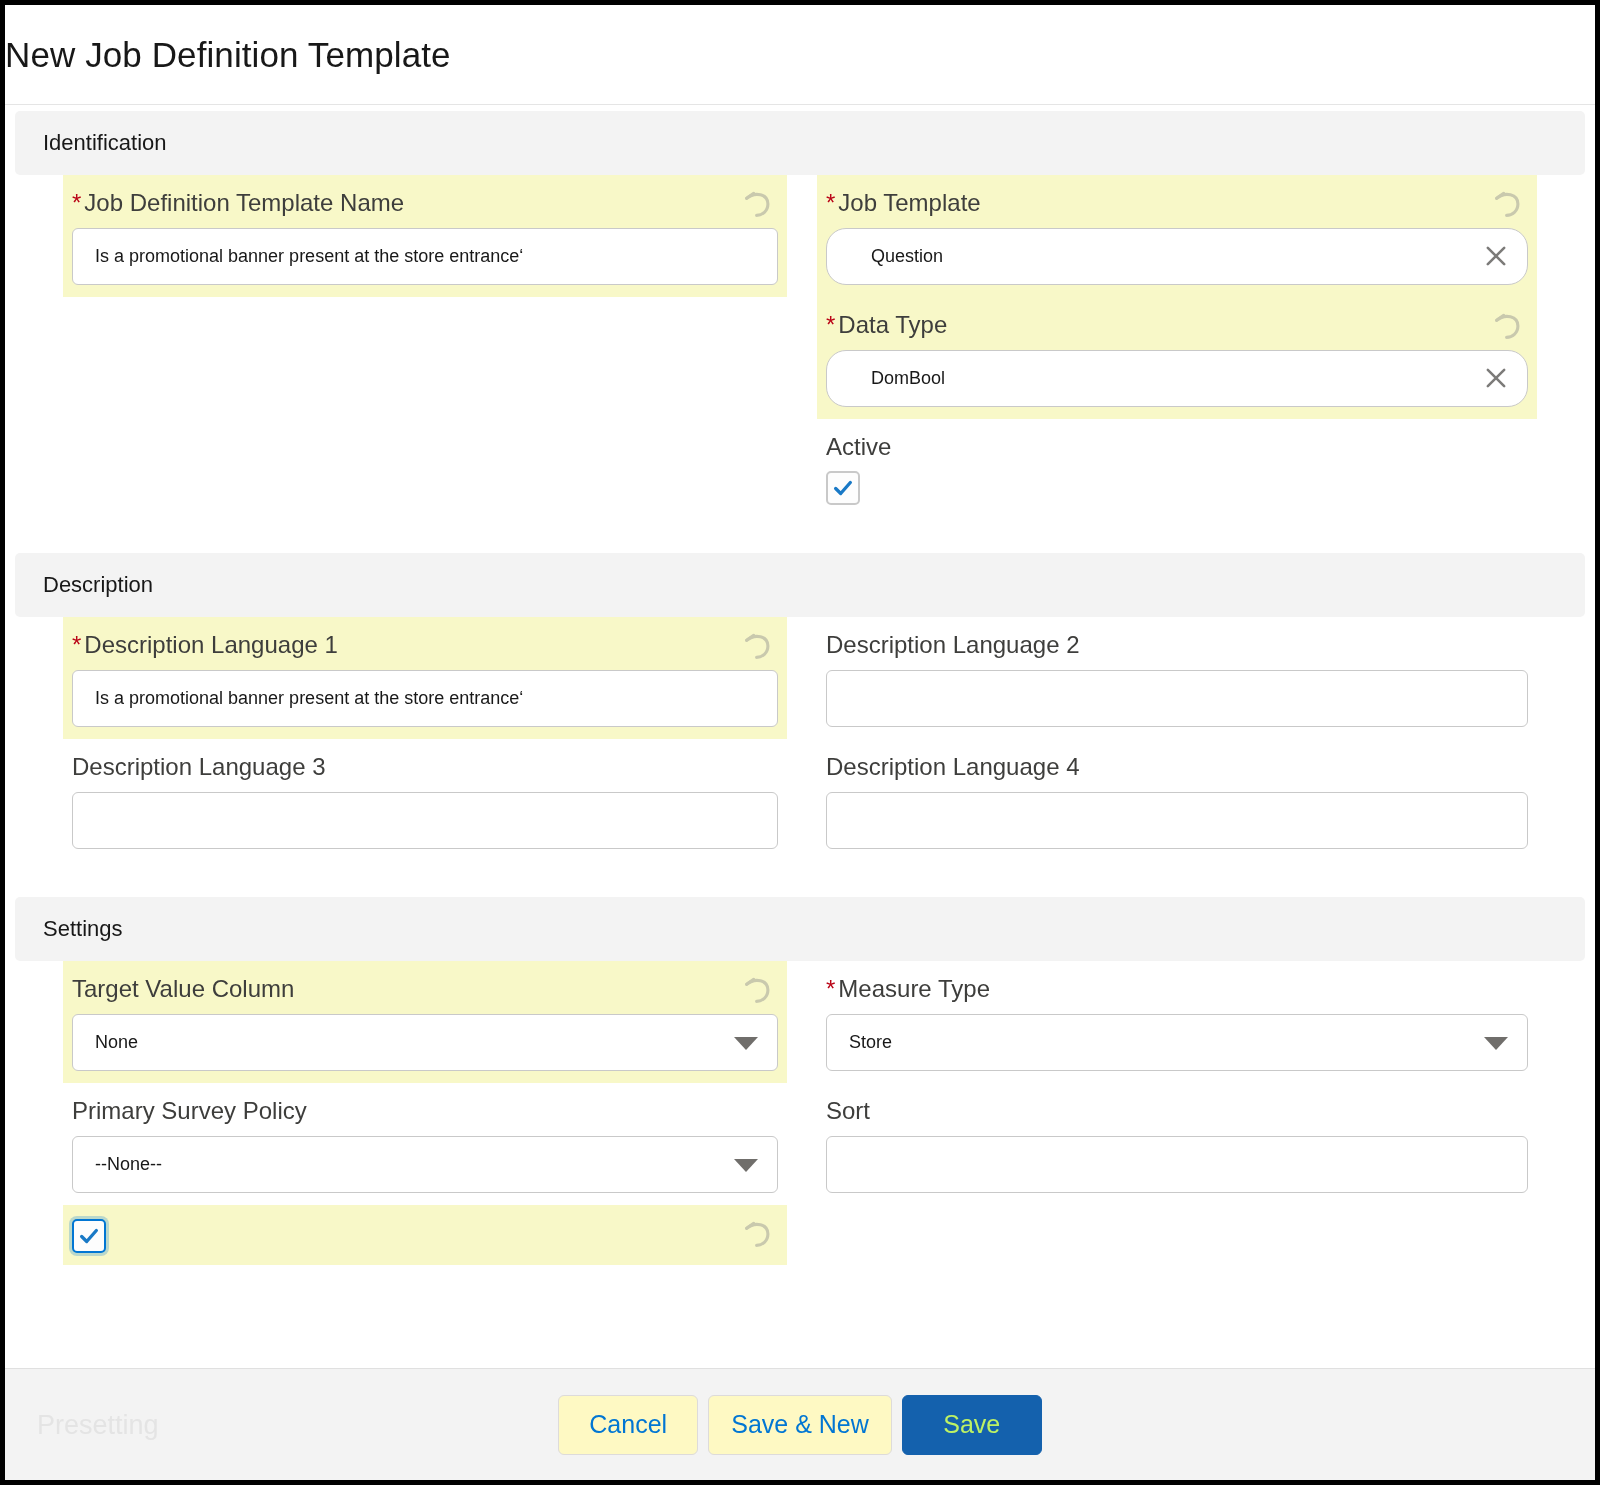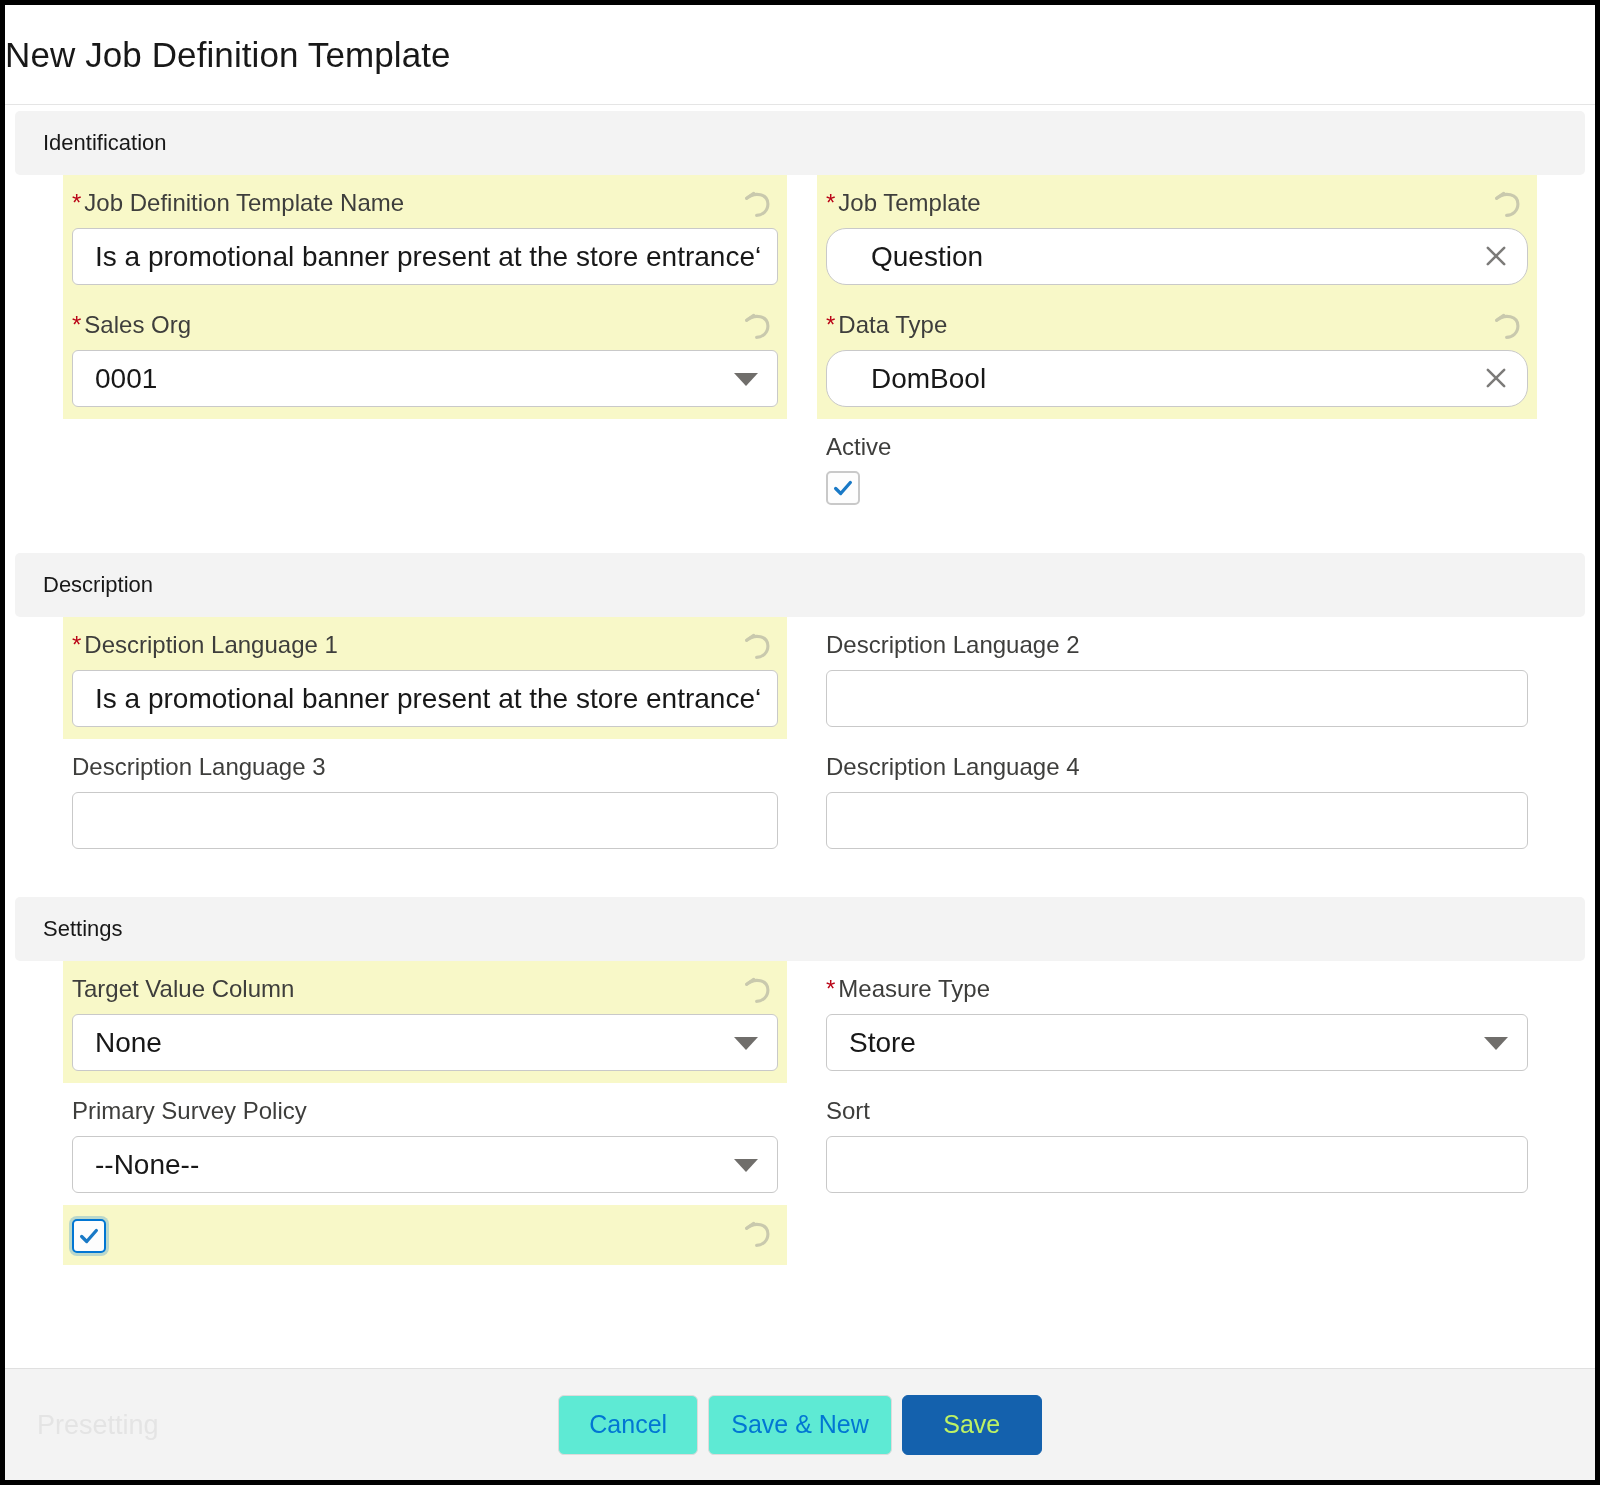--- a/index.html
+++ b/index.html
@@ -125,21 +125,21 @@
     position: relative;
     height: 57px;
   }
   .input-box {
     width: 100%;
     height: 57px;
     background: #ffffff;
     border: 1px solid #c9c9c9;
     border-radius: 6px;
     box-sizing: border-box;
-    font-size: 28px;
+    font-size: 18px;
     color: #181818;
     font-family: "Liberation Sans", sans-serif;
     padding: 0 52px 0 22px;
     line-height: 55px;
     white-space: nowrap;
     overflow: hidden;
     text-overflow: clip;
   }
   .input-box.empty { padding-right: 22px; }
   .input-box.lookup { padding-left: 44px; border-radius: 20px; }
@@ -215,21 +215,21 @@
     font-family: "Liberation Sans", sans-serif;
     display: flex;
     align-items: center;
     justify-content: center;
     padding: 0 22px;
     box-sizing: border-box;
     cursor: pointer;
     user-select: none;
   }
   .btn-neutral {
-    background: #5eead4;
+    background: #fef9c3;
     border: 1px solid #dddbda;
     color: #0176d3;
   }
   .btn-brand {
     background: #1461ad;
     border: 1px solid #1461ad;
     color: #bef264;
   }
 </style>
 </head>
@@ -257,33 +257,20 @@
               <path d="M4 8 L9 4.5"></path>
               <path d="M4 8 C10 3, 19 5, 19 12 C19 17, 15 20, 11 20"></path>
             </svg>
           </span>
           <label class="field-label"><span class="req">*</span><span>Job Definition Template Name</span></label>
           <div class="control">
             <div class="input-box">Is a promotional banner present at the store entrance‘</div>
           </div>
         </div>
 
-        <div class="field hl">
-          <span class="revert-icon">
-            <svg viewBox="0 0 24 24" fill="none" stroke="#8a8a8a" stroke-width="2.2" stroke-linecap="round" stroke-linejoin="round">
-              <path d="M4 8 L9 4.5"></path>
-              <path d="M4 8 C10 3, 19 5, 19 12 C19 17, 15 20, 11 20"></path>
-            </svg>
-          </span>
-          <label class="field-label"><span class="req">*</span><span>Sales Org</span></label>
-          <div class="control">
-            <div class="input-box picklist">0001</div>
-            <span class="dd-arrow"></span>
-          </div>
-        </div>
 
       </div>
 
       <div class="col col-right">
 
         <div class="field hl">
           <span class="revert-icon">
             <svg viewBox="0 0 24 24" fill="none" stroke="#8a8a8a" stroke-width="2.2" stroke-linecap="round" stroke-linejoin="round">
               <path d="M4 8 L9 4.5"></path>
               <path d="M4 8 C10 3, 19 5, 19 12 C19 17, 15 20, 11 20"></path>

